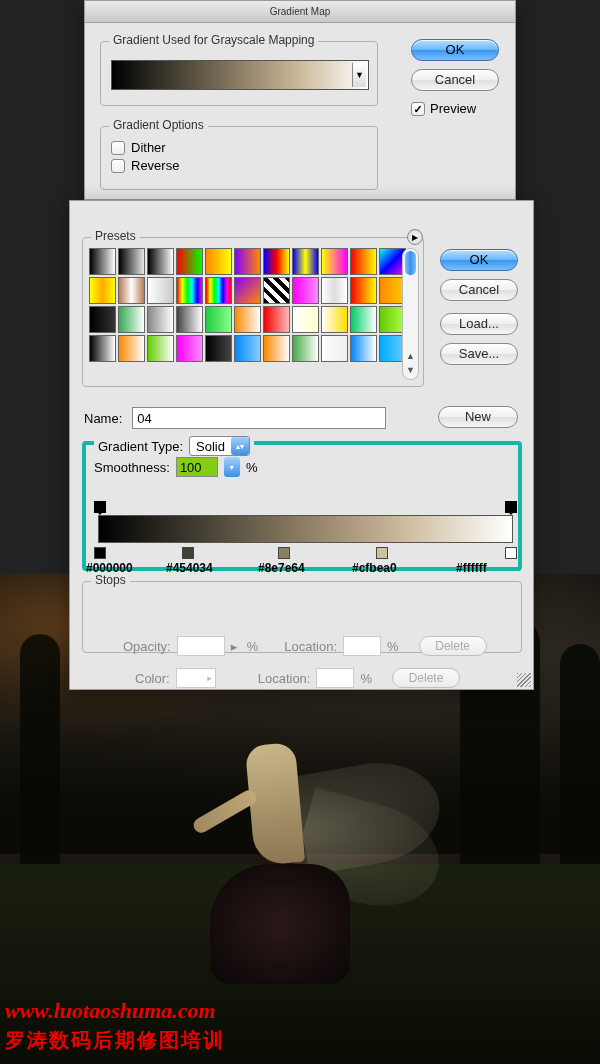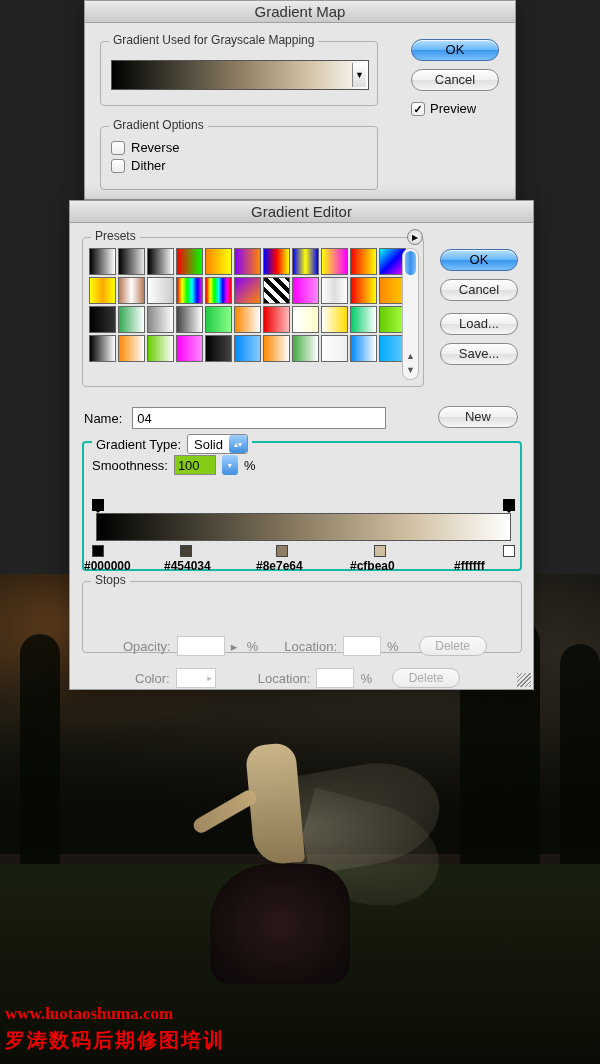--- a/index.html
+++ b/index.html
@@ -9,26 +9,26 @@
 .bg-sky { position:absolute; inset:0; background: radial-gradient(ellipse 400px 200px at 70px 50px,#5a3a1a,transparent 60%), radial-gradient(ellipse 500px 300px at 400px 80px,#3a342a,transparent 70%); }
 .bg-forest { position:absolute; top:80px; left:0; right:0; height:200px; background:linear-gradient(180deg,transparent,#0a0a06 80%); }
 .tree { position:absolute; background:rgba(5,8,4,.8); }
 .bg-grass { position:absolute; bottom:0; left:0; right:0; height:200px; background:linear-gradient(180deg,#1a2010,#0a0c05); }
 .figure { position:absolute; left:170px; bottom:80px; width:180px; height:260px; }
 .hair { position:absolute; top:20px; left:80px; width:50px; height:120px; background:linear-gradient(180deg,#c9b588,#8a7650); border-radius:20px 20px 5px 30px; transform:rotate(-5deg); }
 .body { position:absolute; bottom:0; left:40px; width:140px; height:120px; background:radial-gradient(ellipse,#2a1818,#0a0606); border-radius:60px 40px 20px 20px; }
 .arm { position:absolute; top:80px; left:20px; width:70px; height:15px; background:linear-gradient(90deg,#a08860,#c0a878); border-radius:8px; transform:rotate(-30deg); }
 .wing { position:absolute; top:40px; left:130px; width:140px; height:100px; border-radius:0 80% 80% 0; background:radial-gradient(ellipse at left,rgba(200,190,160,.3),rgba(150,140,110,.1)); transform:rotate(-10deg); }
 .wing2 { top:80px; transform:rotate(15deg); opacity:.7; }
-.watermark { position:absolute; bottom:40px; left:5px; color:#e00; font-family:Georgia,serif; font-size:17px; font-weight:bold; }
+.watermark { position:absolute; bottom:40px; left:5px; color:#e00; font-family:Georgia,serif; font-size:22px; font-style:italic; font-weight:bold; }
 .watermark2 { position:absolute; bottom:10px; left:5px; color:#e00; font-size:20px; font-weight:bold; letter-spacing:2px; }
 
 
 .dialog { position: absolute; background: #e6e6e6; border: 1px solid #9a9a9a; box-shadow: 0 6px 20px rgba(0,0,0,.4); }
-.titlebar { height: 22px; background: linear-gradient(180deg,#ebebeb,#c9c9c9); border-bottom: 1px solid #a0a0a0; text-align: center; line-height: 21px; color: #333; font-size: 15px; }
+.titlebar { height: 22px; background: linear-gradient(180deg,#ebebeb,#c9c9c9); border-bottom: 1px solid #a0a0a0; text-align: center; line-height: 21px; color: #333; font-size: 10px; }
 
 
 .dlg1 { left: 84px; top: 0; width: 432px; height: 200px; }
 .group { position: absolute; border: 1px solid #b0b0b0; border-radius: 4px; padding: 10px 8px 8px; }
 .group-title { position: absolute; top: -9px; left: 8px; background: #e6e6e6; padding: 0 4px; font-size: 12px; color: #333; }
 .g1 { left: 15px; top: 40px; width: 278px; height: 65px; }
 .grad-preview { position: absolute; left: 10px; top: 18px; width: 258px; height: 30px; border: 1px solid #555; background: linear-gradient(90deg,#000000 0%,#454034 25%,#8e7e64 50%,#cfbea0 75%,#ffffff 100%); }
 .grad-arrow { position:absolute; right:2px; top:2px; bottom:2px; width:14px; background:linear-gradient(180deg,#fff,#ddd); border-left:1px solid #888; display:flex; align-items:center; justify-content:center; font-size:9px; }
 .g2 { left: 15px; top: 125px; width: 278px; height: 64px; }
 .cb-row { display:flex; align-items:center; gap:6px; margin:3px 0 3px 2px; }
@@ -46,21 +46,21 @@
 .preset-flyout { position:absolute; right:0; top:-9px; width:16px; height:16px; border-radius:8px; background:radial-gradient(circle,#fff,#ccc); border:1px solid #888; display:flex; align-items:center; justify-content:center; font-size:8px; }
 .preset-grid { position:absolute; left:6px; top:10px; display:grid; grid-template-columns:repeat(11,27px); grid-template-rows:repeat(4,27px); gap:2px; }
 .preset { width:27px; height:27px; border:1px solid #666; }
 .scroll-v { position:absolute; right:4px; top:10px; width:17px; bottom:6px; background:#f4f4f4; border:1px solid #bbb; border-radius:8px; }
 .scroll-thumb { position:absolute; top:2px; left:2px; right:2px; height:24px; border-radius:7px; background:linear-gradient(90deg,#7abfff,#3a90e8,#7abfff); }
 .scroll-arrow { position:absolute; left:0; right:0; height:14px; text-align:center; font-size:9px; color:#555; }
 
 .name-row { position:absolute; left:14px; top:206px; display:flex; align-items:center; gap:10px; }
 .text-input { border:1px solid #888; background:#fff; padding:2px 4px; font-size:13px; height:22px; }
 
-.gtype-group { position:absolute; left:12px; top:240px; width:440px; height:130px; border:2px solid #14b8a6; border-radius:4px; padding:8px; }
+.gtype-group { position:absolute; left:12px; top:240px; width:440px; height:130px; border:4px solid #14b8a6; border-radius:4px; padding:8px; }
 .combo { display:inline-flex; align-items:center; border:1px solid #888; border-radius:3px; background:#fff; height:20px; }
 .combo span { padding:0 6px; }
 .combo .arr { width:18px; height:18px; background:linear-gradient(180deg,#a0d0ff,#4090e0); border-radius:3px; display:flex; align-items:center; justify-content:center; color:#fff; font-size:8px; }
 .num-input { width:42px; height:20px; border:1px solid #888; background:#84cc16; text-align:left; padding:0 3px; }
 .num-arr { display:inline-flex; width:16px; height:20px; background:linear-gradient(180deg,#a0d0ff,#4090e0); border-radius:3px; align-items:center; justify-content:center; color:#fff; font-size:8px; vertical-align:middle; }
 
 .grad-edit { position:absolute; left:12px; top:70px; width:415px; height:28px; border:1px solid #555; background:linear-gradient(90deg,#000000 0%,#454034 25%,#8e7e64 50%,#cfbea0 75%,#ffffff 100%); }
 .stop-top { position:absolute; width:12px; height:14px; top:56px; }
 .stop-top::before { content:""; position:absolute; top:0; left:0; width:10px; height:10px; background:#000; border:1px solid #000; }
 .stop-top::after { content:""; position:absolute; bottom:-4px; left:2px; border:4px solid transparent; border-top-color:#000; }
@@ -104,38 +104,37 @@
     <div class="group-title">Gradient Used for Grayscale Mapping</div>
     <div class="grad-preview">
       <div class="grad-arrow">▼</div>
     </div>
   </div>
 
   <div class="group g2">
     <div class="group-title">Gradient Options</div>
     <div class="cb-row">
       <div class="cb"></div>
-      <span>Reverse</span>
+      <span>Dither</span>
     </div>
     <div class="cb-row">
       <div class="cb"></div>
-      <span>Dither</span>
+      <span>Reverse</span>
     </div>
   </div>
 
   <div class="btn primary" style="left:326px;top:38px">OK</div>
   <div class="btn" style="left:326px;top:68px">Cancel</div>
   <div style="position:absolute;left:326px;top:100px;display:flex;align-items:center;gap:5px">
     <div class="cb checked"></div>
     <span>Preview</span>
   </div>
 </div>
 
 <div class="dialog dlg2">
-  <div class="titlebar">Gradient Editor</div>
 
   <div class="group presets-group">
     <div class="group-title">Presets</div>
     <div class="preset-flyout">▶</div>
     <div class="preset-grid" id="preset-grid">
         <div class="preset" style="background: linear-gradient(90deg, rgb(0, 0, 0), rgb(255, 255, 255));"></div>
         <div class="preset" style="background: linear-gradient(90deg, rgb(0, 0, 0), transparent);"></div>
         <div class="preset" style="background: linear-gradient(90deg, rgb(0, 0, 0), rgb(255, 255, 255));"></div>
         <div class="preset" style="background: linear-gradient(90deg, rgb(255, 0, 0), rgb(0, 255, 0));"></div>
         <div class="preset" style="background: linear-gradient(90deg, rgb(255, 136, 0), rgb(255, 255, 0));"></div>

